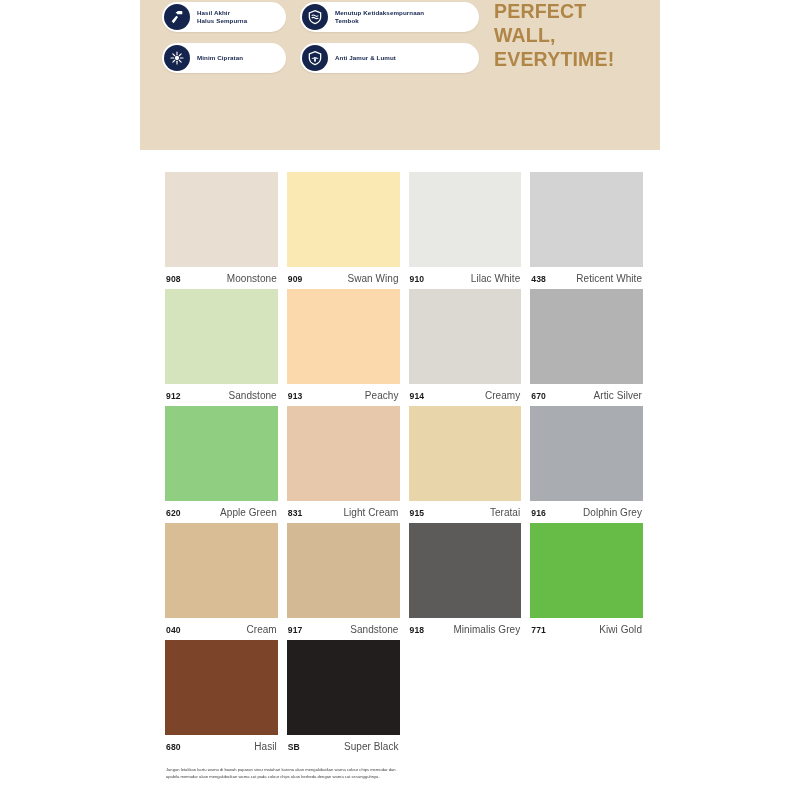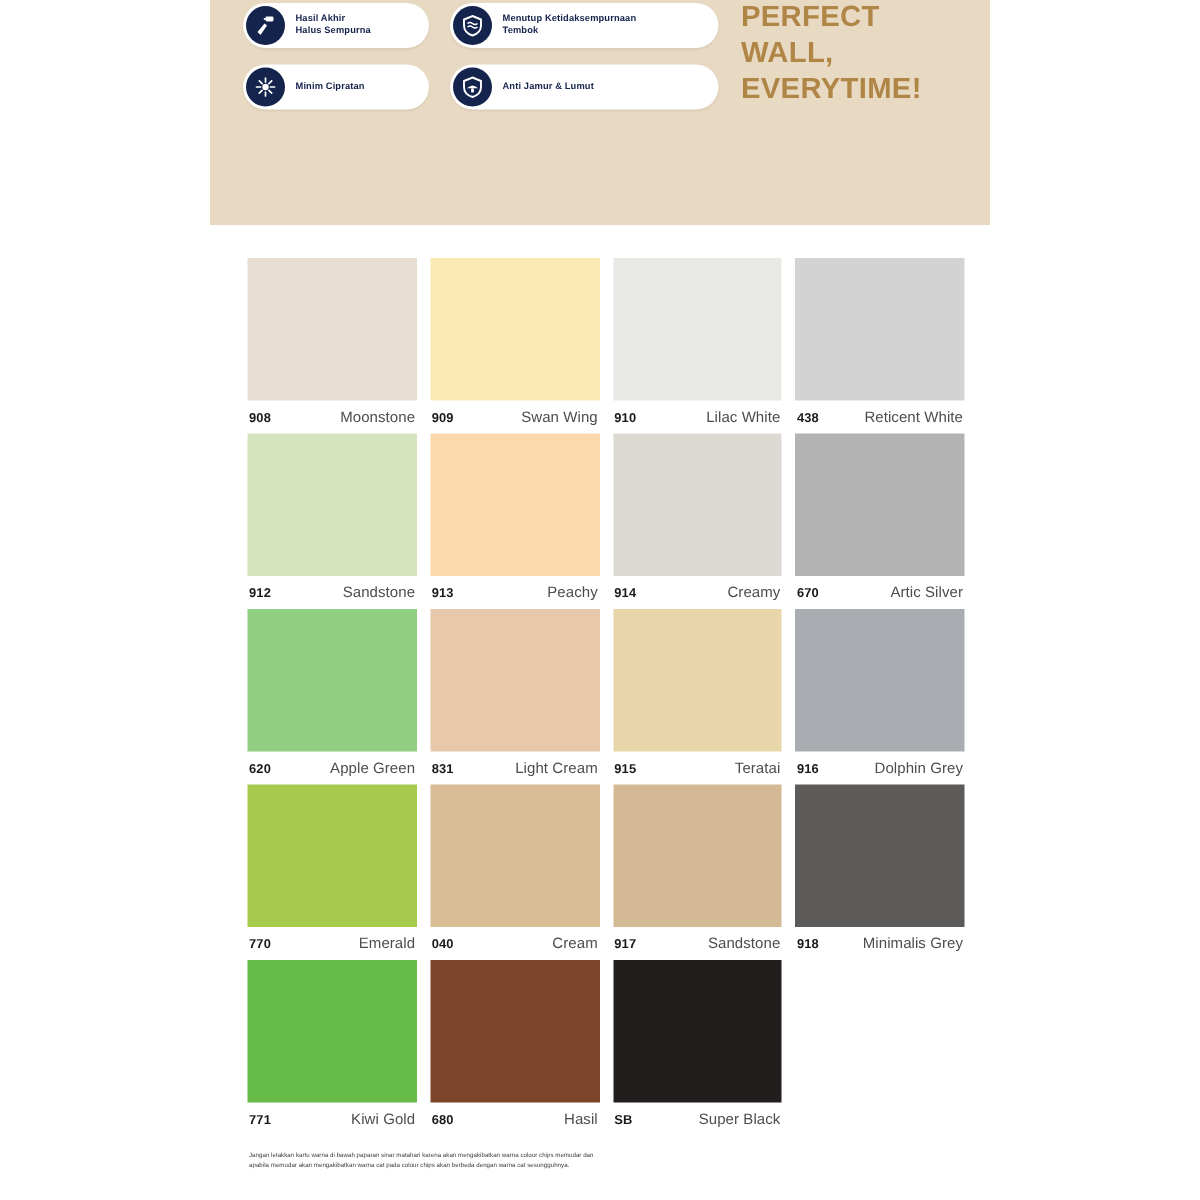--- a/index.html
+++ b/index.html
@@ -298,27 +298,20 @@
           </div>
         </div>
         <div class="cell">
           <div class="chip" style="background: rgb(169, 173, 178);"></div>
           <div class="chip-label">
             <span class="chip-code">916</span>
             <span class="chip-name">Dolphin Grey</span>
           </div>
         </div>
         <div class="cell">
-          <div class="chip" style="background: rgb(166, 202, 76);"></div>
-          <div class="chip-label">
-            <span class="chip-code">770</span>
-            <span class="chip-name">Emerald</span>
-          </div>
-        </div>
-        <div class="cell">
           <div class="chip" style="background: rgb(217, 189, 149);"></div>
           <div class="chip-label">
             <span class="chip-code">040</span>
             <span class="chip-name">Cream</span>
           </div>
         </div>
         <div class="cell">
           <div class="chip" style="background: rgb(211, 186, 149);"></div>
           <div class="chip-label">
             <span class="chip-code">917</span>

